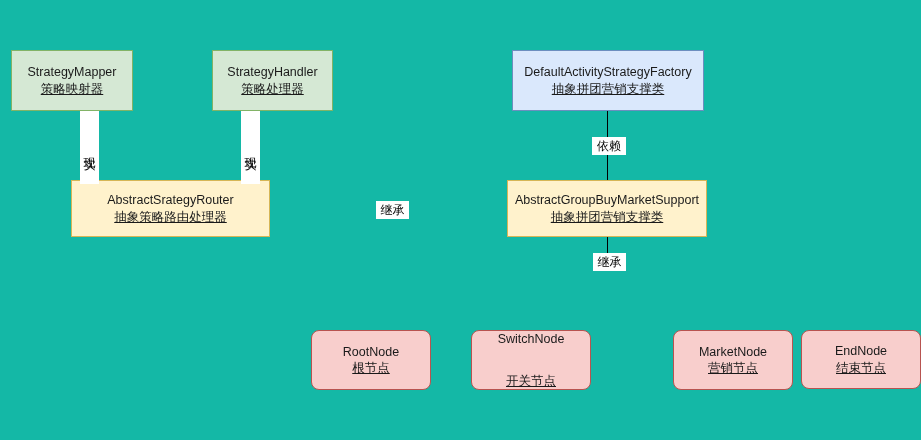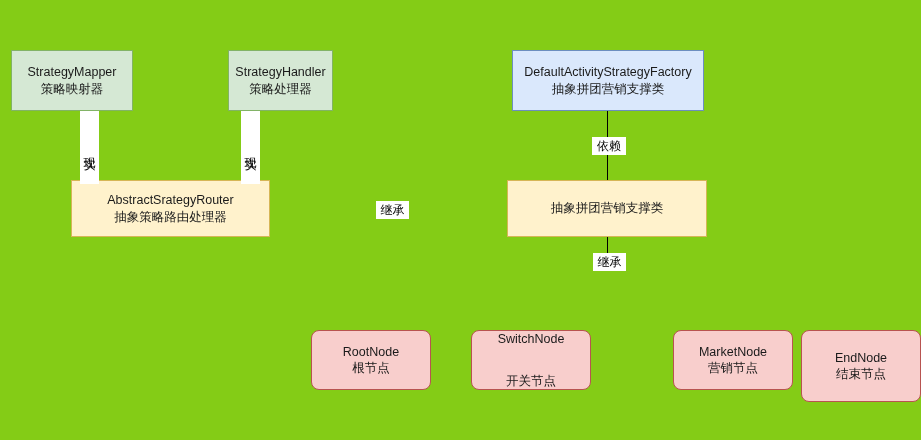--- a/index.html
+++ b/index.html
@@ -8,21 +8,21 @@
     padding: 0;
     background: #ffffff;
   }
   body {
     font-family: "Liberation Sans", "DejaVu Sans", sans-serif;
   }
   #canvas {
     position: relative;
     width: 921px;
     height: 440px;
-    background: #84cc16;
+    background: #14b8a6;
     overflow: hidden;
   }
 
   
   .node {
     position: absolute;
     box-sizing: border-box;
     border: 1px solid #000;
     display: flex;
     flex-direction: column;
@@ -34,20 +34,21 @@
   }
   .node .n-en {
     font-size: 12.5px;
     color: #1a1a1a;
     white-space: nowrap;
   }
   .node .n-cn {
     font-size: 12.5px;
     color: #1a1a1a;
     white-space: nowrap;
+    text-decoration: underline;
   }
 
   .node.green {
     background: #d5e8d4;
     border-color: #82b366;
   }
   .node.blue {
     background: #dae8fc;
     border-color: #6c8ebf;
   }
@@ -112,55 +113,56 @@
   <div class="edge-line" style="left:248px; top:111px; height:69px;"></div>
   <div class="edge-line" style="left:607px; top:111px; height:69px;"></div>
   <div class="edge-line" style="left:390px; top:208px; height:2px; width:1px;"></div>
   <div class="edge-line" style="left:607px; top:237px; height:30px;"></div>
 
   <div class="node green" style="left:11px; top:50px; width:122px; height:61px;">
     <span class="n-en">StrategyMapper</span>
     <span class="n-cn">策略映射器</span>
   </div>
 
-  <div class="node green" style="left:212px; top:50px; width:105px; height:61px;margin-left:16px;">
+  <div class="node green" style="left:212px; top:50px; width:121px; height:61px;">
     <span class="n-en">StrategyHandler</span>
     <span class="n-cn">策略处理器</span>
   </div>
 
   <div class="node blue" style="left:512px; top:50px; width:192px; height:61px;">
     <span class="n-en">DefaultActivityStrategyFactory</span>
     <span class="n-cn">抽象拼团营销支撑类</span>
   </div>
 
   <div class="node yellow" style="left:71px; top:180px; width:199px; height:57px;">
     <span class="n-en">AbstractSrategyRouter</span>
     <span class="n-cn">抽象策略路由处理器</span>
   </div>
 
   <div class="node yellow" style="left:507px; top:180px; width:200px; height:57px;">
+    <span class="n-en">AbstractGroupBuyMarketSupport</span>
     <span class="n-cn">抽象拼团营销支撑类</span>
   </div>
 
   <div class="node pink" style="left:311px; top:330px; width:120px; height:60px;">
     <span class="n-en">RootNode</span>
     <span class="n-cn">根节点</span>
   </div>
 
   <div class="node pink" style="left:471px; top:330px; width:120px; height:60px;justify-content:space-between;">
     <span class="n-en">SwitchNode</span>
     <span class="n-cn">开关节点</span>
   </div>
 
   <div class="node pink" style="left:673px; top:330px; width:120px; height:60px;">
     <span class="n-en">MarketNode</span>
     <span class="n-cn">营销节点</span>
   </div>
 
-  <div class="node pink" style="left:801px; top:330px; width:120px; height:72px;">
+  <div class="node pink" style="left:801px; top:330px; width:120px; height:59px;">
     <span class="n-en">EndNode</span>
     <span class="n-cn">结束节点</span>
   </div>
 
   <div class="edge-label vert" style="left:80px; top:111px; width:15px; height:69px;">实现</div>
 
   <div class="edge-label vert" style="left:241px; top:111px; width:15px; height:69px;">实现</div>
 
   <div class="edge-label horiz" style="left:592px; top:137px; width:30px; height:16px;">依赖</div>
 

